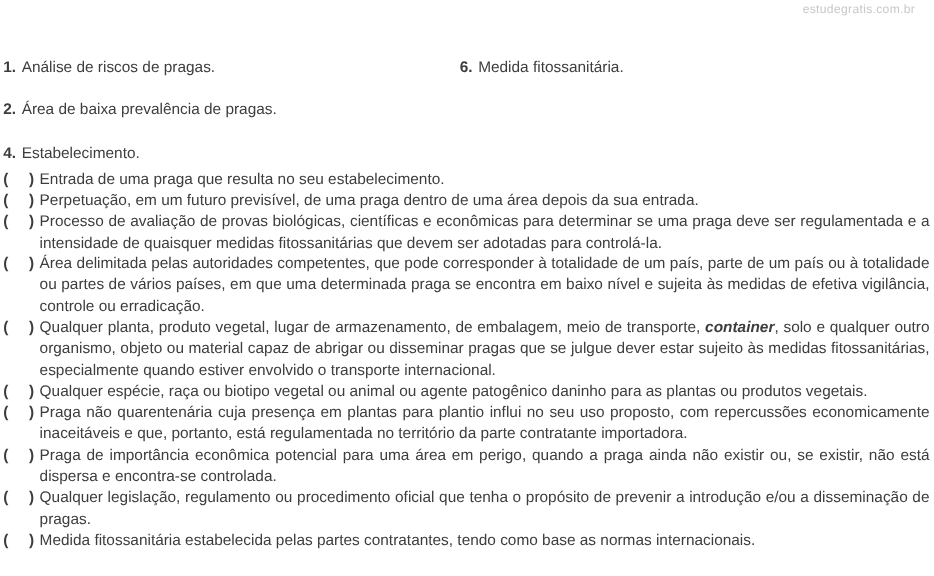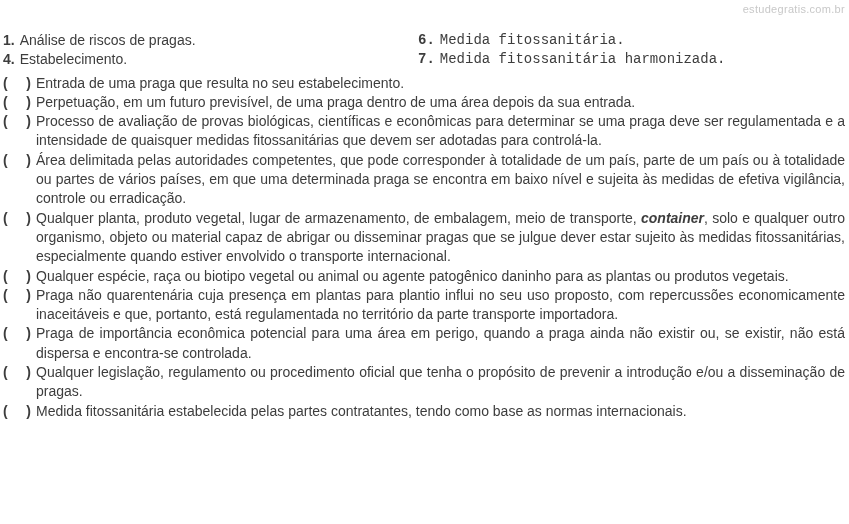--- a/index.html
+++ b/index.html
@@ -12,33 +12,33 @@
     font-size: 14px;
     line-height: 19.3px;
     color: #3d3d3d;
     overflow: hidden;
     box-sizing: border-box;
     padding: 31px 4px 0 3px;
   }
   .watermark {
     position: absolute;
     top: 3px;
-    right: 4px;
+    right: 17px;
     font-size: 11px;
     line-height: 12px;
     color: #c8c8c8;
     letter-spacing: 0.3px;
   }
   .terms {
     display: flex;
     width: 100%;
   }
   .terms-col-left  { width: 415px; flex: 0 0 415px; }
-  .terms-col-right { flex: 1; font-family: Liberation Mono, monospace; }
-  .term { white-space: nowrap; }
+  .terms-col-right { flex: 1; }
+  .term { white-space: nowrap; margin-top: 20px; }
   .term-num { font-weight: bold; margin-right: 5px; }
   .definitions { margin-top: 4px; }
   .def-row {
     display: flex;
     align-items: flex-start;
   }
   .def-marker {
     flex: 0 0 28px;
     width: 28px;
     display: flex;
@@ -56,25 +56,25 @@
 </head>
 <body>
 
 <div class="page">
 
   <div class="watermark">estudegratis.com.br</div>
 
   <div class="terms">
     <div class="terms-col-left">
       <div class="term"><span class="term-num">1.</span><span>Análise de riscos de pragas.</span></div>
+      <div class="term"><span class="term-num">2.</span><span>Área de baixa prevalência de pragas.</span></div>
       <div class="term"><span class="term-num">4.</span><span>Estabelecimento.</span></div>
     </div>
     <div class="terms-col-right">
       <div class="term"><span class="term-num">6.</span><span>Medida fitossanitária.</span></div>
-      <div class="term"><span class="term-num">7.</span><span>Medida fitossanitária harmonizada.</span></div>
     </div>
   </div>
 
   <div class="definitions">
 
     <div class="def-row">
       <span class="def-marker">
           <span>(</span>
           <span>)</span>
         </span>
@@ -119,21 +119,21 @@
           <span>)</span>
         </span>
       <div class="def-text">Qualquer espécie, raça ou biotipo vegetal ou animal ou agente patogênico daninho para as plantas ou produtos vegetais.</div>
     </div>
 
     <div class="def-row">
       <span class="def-marker">
           <span>(</span>
           <span>)</span>
         </span>
-      <div class="def-text">Praga não quarentenária cuja presença em plantas para plantio influi no seu uso proposto, com repercussões economicamente inaceitáveis e que, portanto, está regulamentada no território da parte transporte importadora.</div>
+      <div class="def-text">Praga não quarentenária cuja presença em plantas para plantio influi no seu uso proposto, com repercussões economicamente inaceitáveis e que, portanto, está regulamentada no território da parte contratante importadora.</div>
     </div>
 
     <div class="def-row">
       <span class="def-marker">
           <span>(</span>
           <span>)</span>
         </span>
       <div class="def-text">Praga de importância econômica potencial para uma área em perigo, quando a praga ainda não existir ou, se existir, não está dispersa e encontra-se controlada.</div>
     </div>
 

